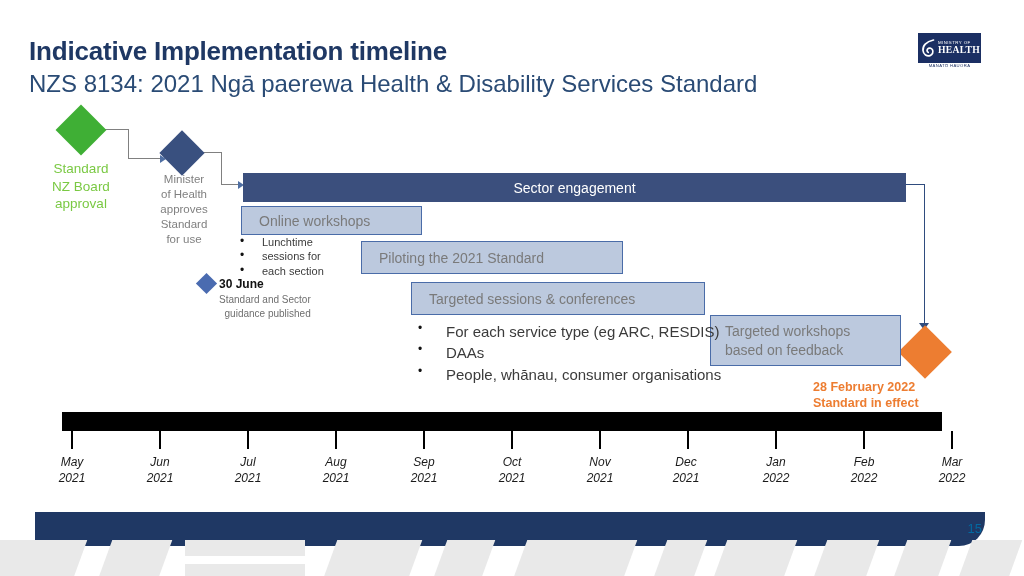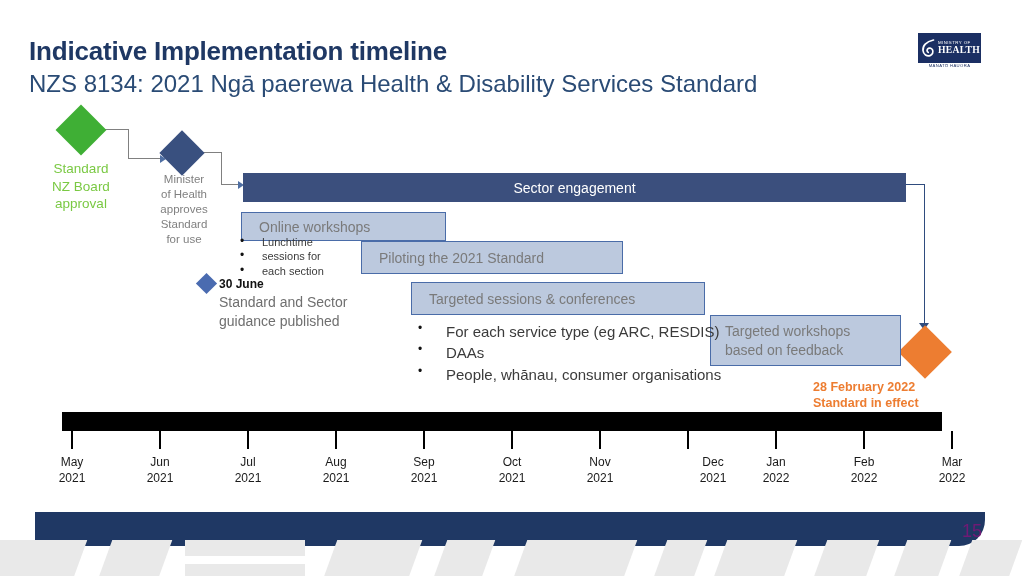--- a/index.html
+++ b/index.html
@@ -40,21 +40,21 @@
   .conn-navy{position:absolute;background:#2f4c7e;}
   .arrow-right{position:absolute;width:0;height:0;border-top:4px solid transparent;
                border-bottom:4px solid transparent;border-left:6px solid #4f6fa3;}
   .arrow-down{position:absolute;width:0;height:0;border-left:5px solid transparent;
               border-right:5px solid transparent;border-top:7px solid #2f4c7e;}
 
   
   .lbl{position:absolute;line-height:1.30;}
   .lbl-green{color:#7ac943;font-size:13.5px;text-align:center;}
   .lbl-gray{color:#808080;font-size:11.5px;text-align:center;}
-  .lbl-sub{color:#6f6f6f;font-size:14px;line-height:1.35;}
+  .lbl-sub{color:#6f6f6f;font-size:10px;line-height:1.35;text-align:right;}
   .lbl-bold{color:#111;font-size:12px;font-weight:700;}
 
   
   .bar-dark{position:absolute;background:#3b4f7d;color:#ffffff;font-size:14px;
             display:flex;align-items:center;justify-content:center;}
   .box-light{position:absolute;background:#bcc9de;border:1px solid #4a6ca8;color:#7a7a7a;
              font-size:14px;display:flex;align-items:center;padding-left:17px;box-sizing:border-box;}
   .box-light.multi{flex-direction:column;align-items:flex-start;justify-content:center;line-height:1.35;}
 
   
@@ -68,26 +68,26 @@
   .bullets-small ul{margin:0;padding:0;}
   .bullets-small li:before{content:"\2022";position:absolute;left:2px;top:-1px;font-size:12px;color:#111;}
 
   
   .caption-orange{position:absolute;color:#ed7d31;font-size:12.5px;font-weight:700;line-height:1.30;text-align:left;}
 
   
   .tl-bar{position:absolute;left:62px;top:412px;width:880px;height:19px;background:#000;}
   .tick{position:absolute;width:1.6px;height:18px;background:#000;top:431px;}
   .tick-lbl{position:absolute;top:454px;font-size:12px;color:#1a1a1a;text-align:center;
-            width:70px;line-height:1.35;}
+            width:70px;line-height:1.35;font-style:italic;}
 
   
   .footer-bar{position:absolute;left:35px;top:512px;width:950px;height:34px;
               background:#1f3864;border-bottom-right-radius:26px;}
-  .footer-num{position:absolute;right:42px;top:521px;font-size:18px;color:#701a75;}
+  .footer-num{position:absolute;right:42px;top:521px;font-size:13px;color:#0369a1;}
 
   
   .watermark{position:absolute;left:0;top:536px;width:1024px;height:40px;overflow:hidden;}
   .wm-shape{position:absolute;background:#e9e9e9;}
 </style>
 </head>
 <body>
 
 <div id="slide">
 
@@ -137,21 +137,21 @@
 approves
 Standard
 for use</div>
 
   <div class="lbl lbl-bold" style="left:219px;top:277px;">30 June</div>
   <div class="lbl lbl-sub" style="left:219px;top:293px;white-space:pre-line;">Standard and Sector
 guidance published</div>
 
   <div class="bar-dark" style="left:243px;top:173px;width:663px;height:29px;">Sector engagement</div>
 
-  <div class="box-light" style="left:241px;top:212px;width:205px;height:29px;">Online workshops</div>
+  <div class="box-light" style="left:241px;top:206px;width:181px;height:29px;">Online workshops</div>
 
   <div class="box-light" style="left:361px;top:241px;width:262px;height:33px;">Piloting the 2021 Standard</div>
 
   <div class="box-light multi" style="left:710px;top:315px;width:191px;height:51px;padding-left:14px;">
     <span>Targeted workshops</span>
     <span>based on feedback</span>
   </div>
 
   <div class="box-light" style="left:411px;top:282px;width:294px;height:33px;">Targeted sessions &amp; conferences</div>
 
@@ -211,21 +211,21 @@
       <div class="tick-lbl" style="left: 477px;">
         <div>Oct</div>
         <div>2021</div>
       </div>
       <div class="tick" style="left: 599px;"></div>
       <div class="tick-lbl" style="left: 565px;">
         <div>Nov</div>
         <div>2021</div>
       </div>
       <div class="tick" style="left: 687px;"></div>
-      <div class="tick-lbl" style="left: 678px;">
+      <div class="tick-lbl" style="left: 651px;">
         <div>Dec</div>
         <div>2021</div>
       </div>
       <div class="tick" style="left: 775px;"></div>
       <div class="tick-lbl" style="left: 741px;">
         <div>Jan</div>
         <div>2022</div>
       </div>
       <div class="tick" style="left: 863px;"></div>
       <div class="tick-lbl" style="left: 829px;">

